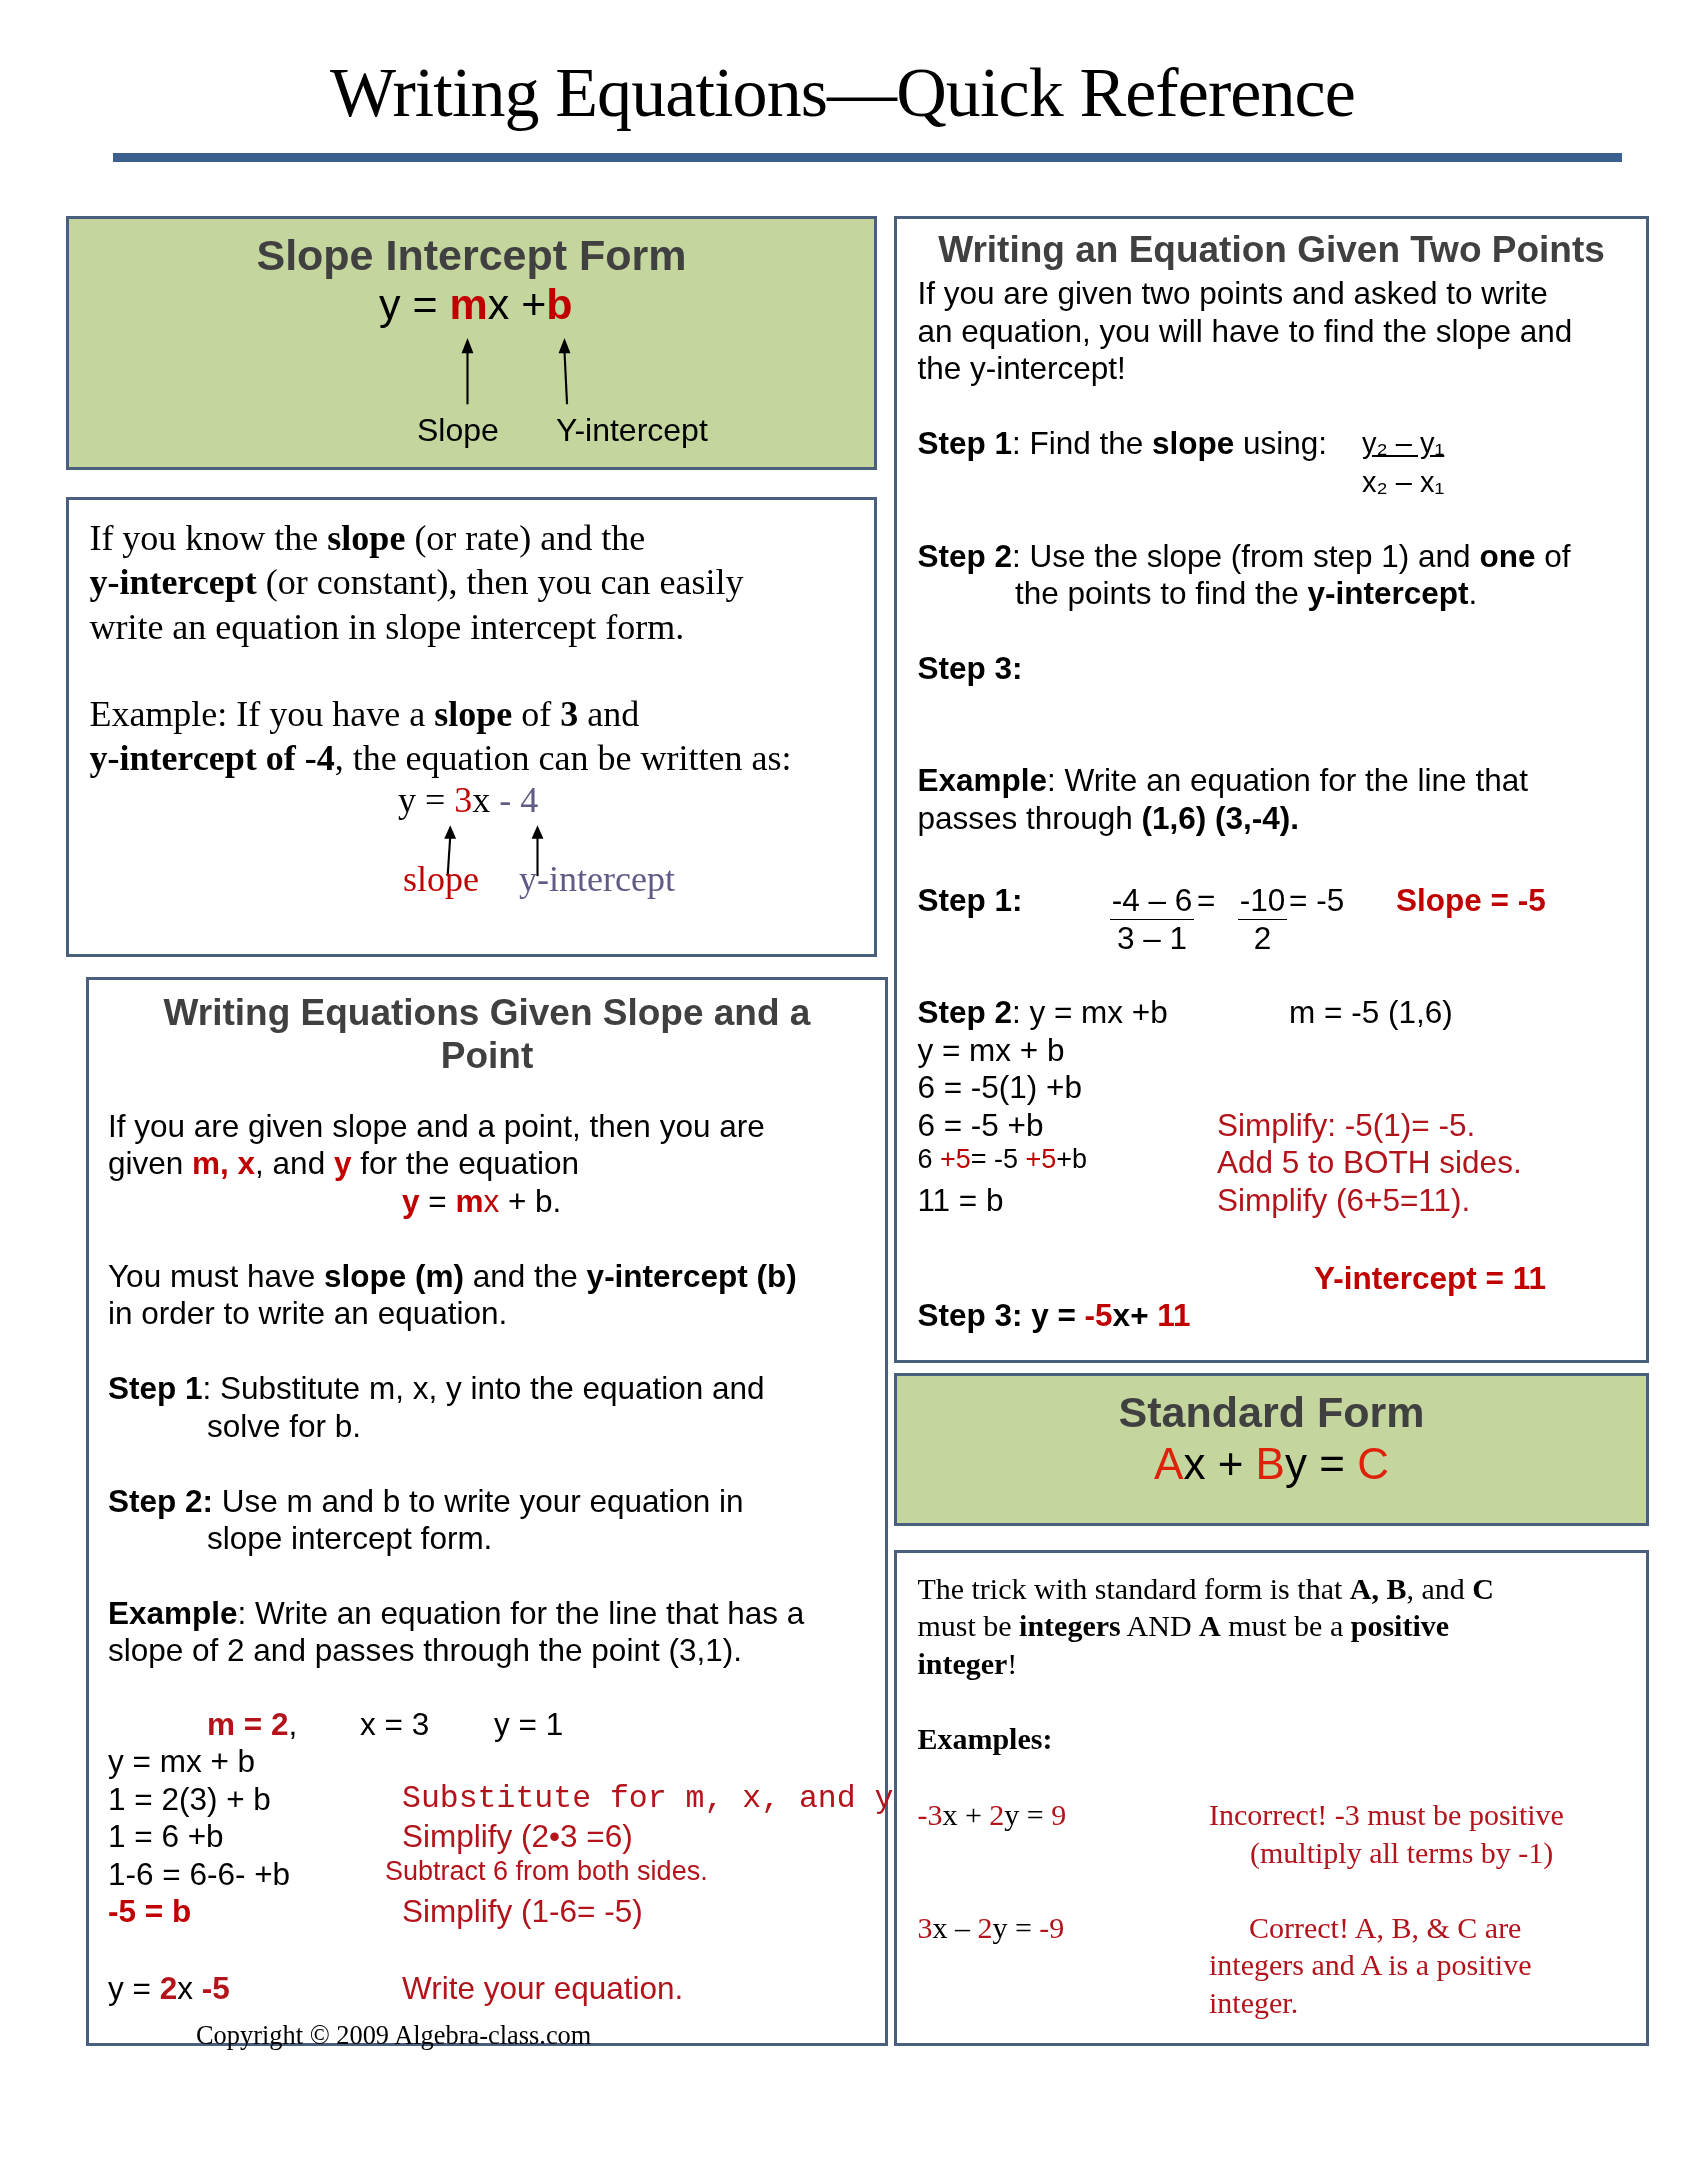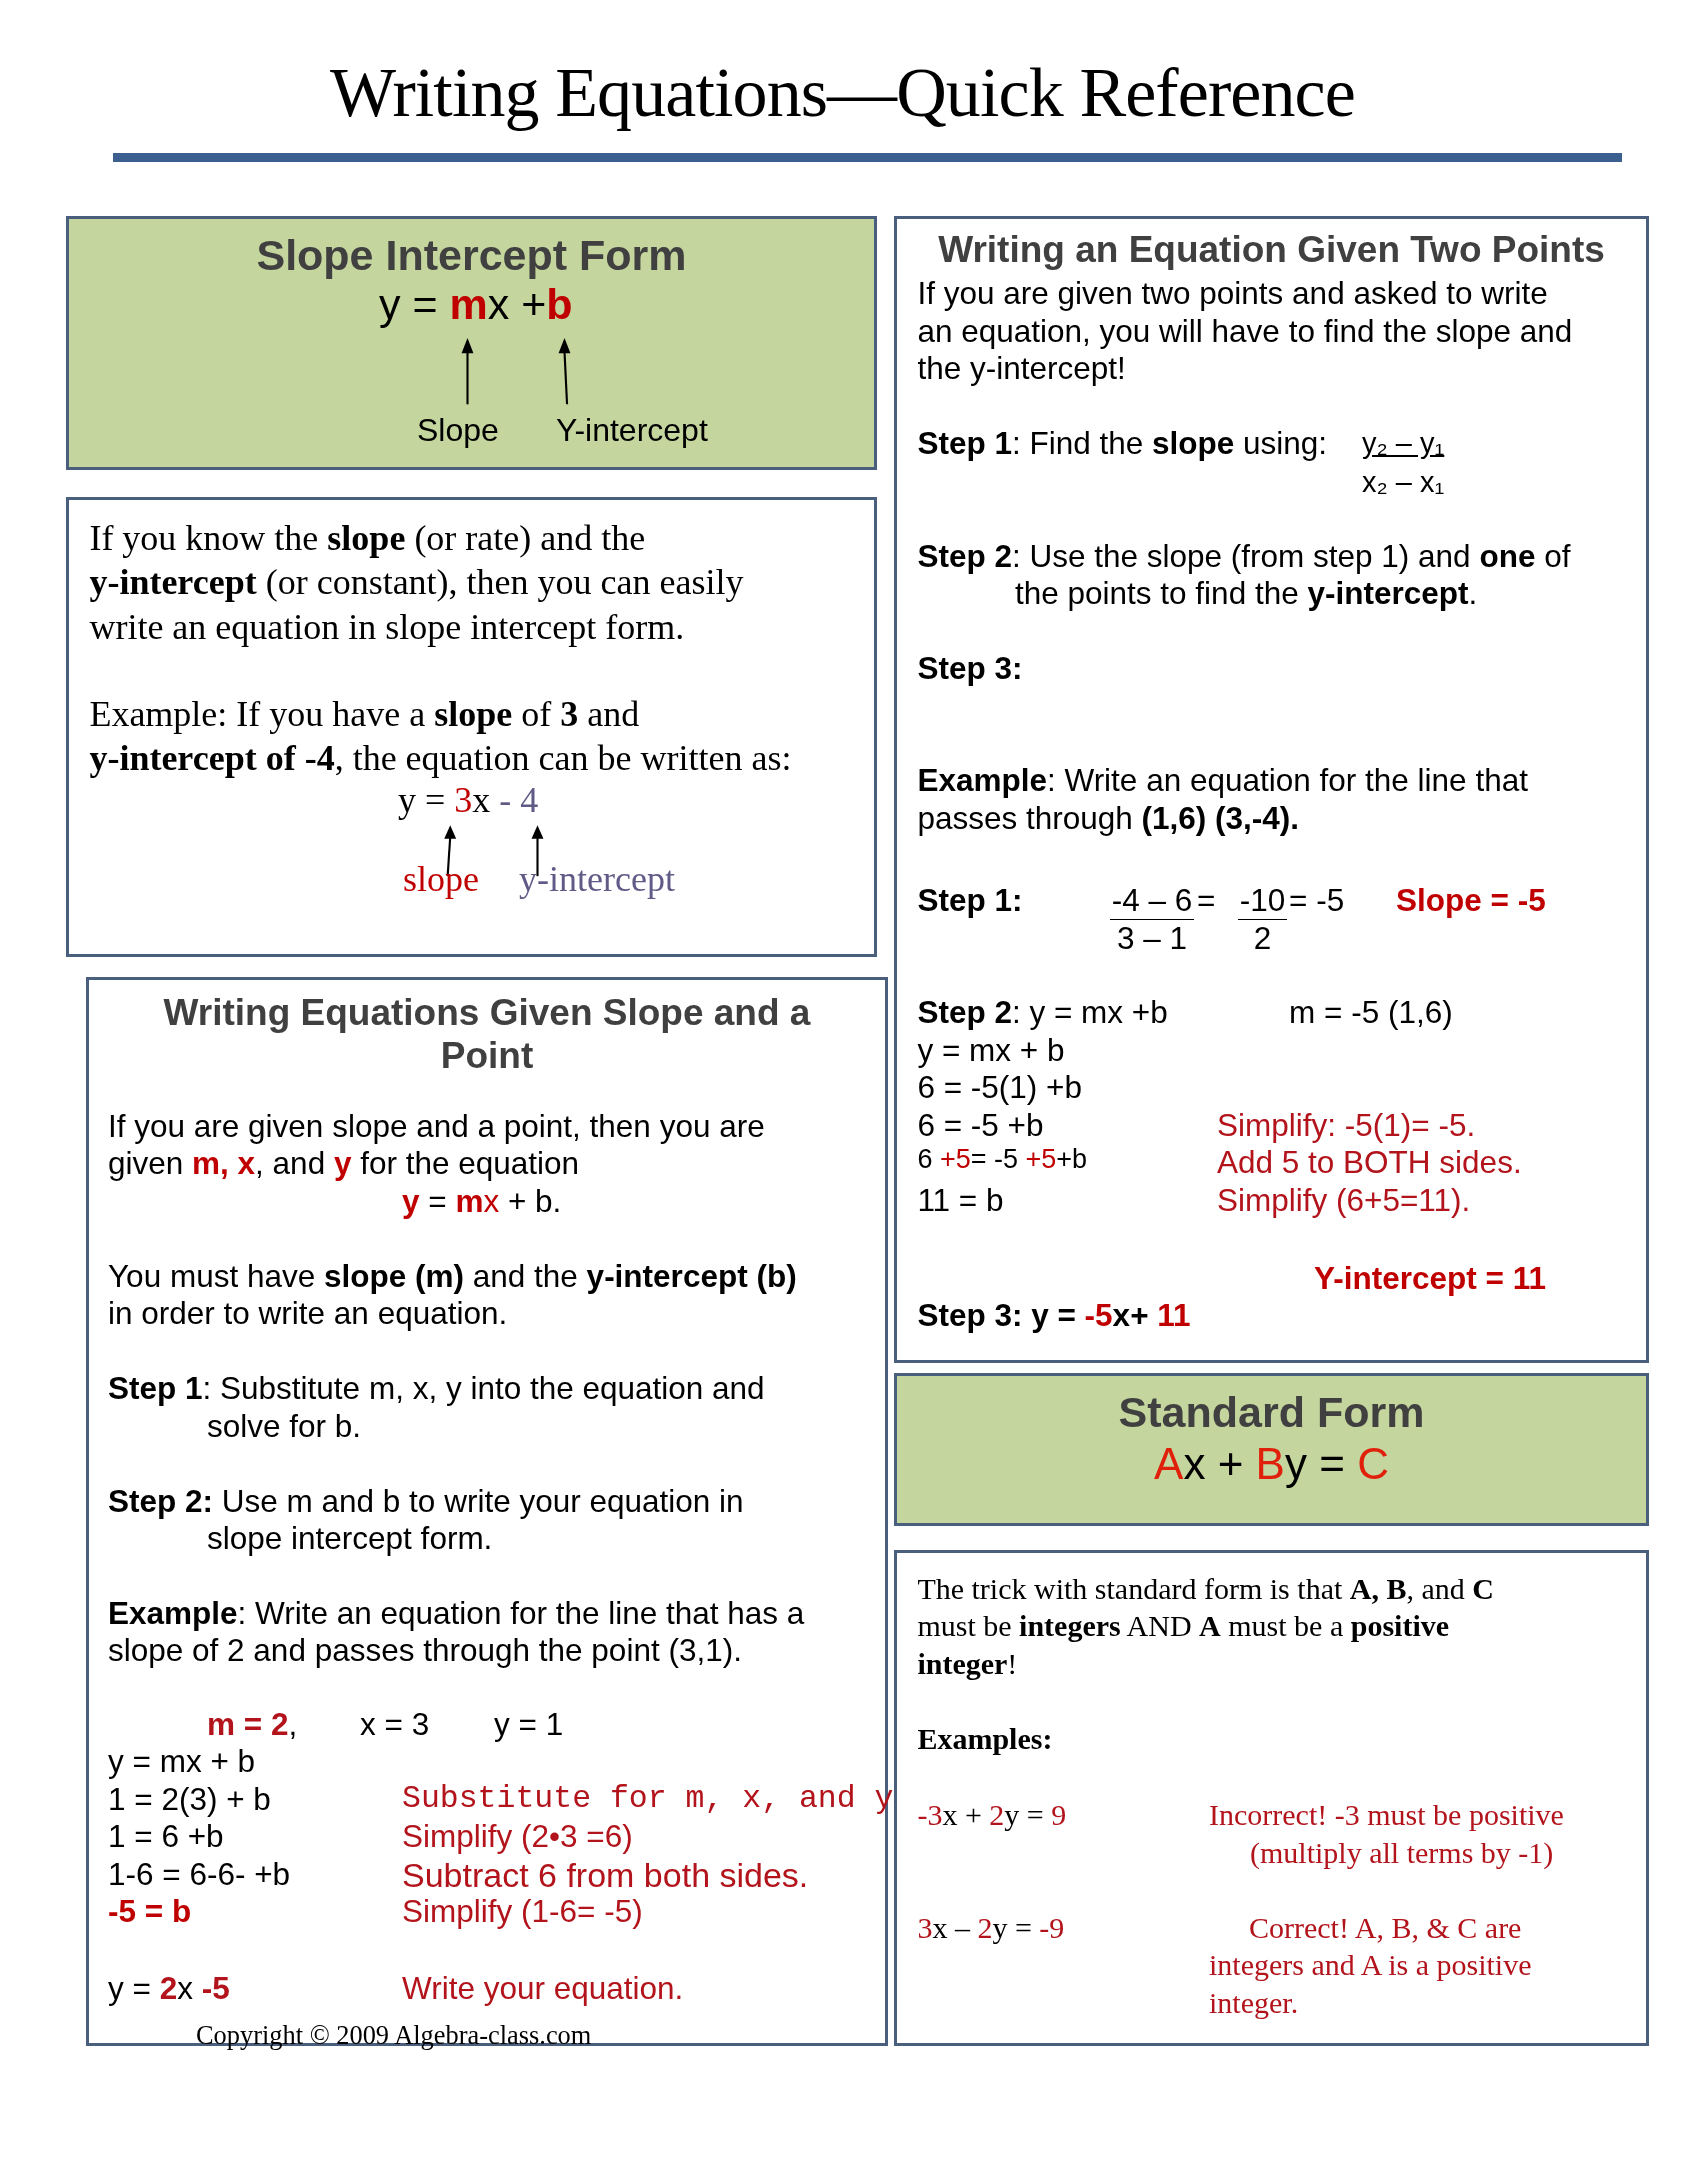--- a/index.html
+++ b/index.html
@@ -113,21 +113,21 @@
   <div class="line" style="left:271px; top:726px; font-size:31.5px;">x = 3</div>
   <div class="line" style="left:405px; top:726px; font-size:31.5px;">y = 1</div>
 
   <div>
     <div class="line" style="left:19px; top:763px; font-size:31.5px;">y = mx + b</div>
     <div class="line" style="left:19px; top:801px; font-size:31.5px;">1 = 2(3) + b</div>
     <div class="line dred" style="left:313px; top:801px; font-size:31.5px;font-family:Liberation Mono, monospace;">Substitute for m, x, and y.</div>
     <div class="line" style="left:19px; top:838px; font-size:31.5px;">1 = 6 +b</div>
     <div class="line dred" style="left:313px; top:838px; font-size:31.5px;">Simplify (2•3 =6)</div>
     <div class="line" style="left:19px; top:876px; font-size:31.5px;">1-6 = 6-6- +b</div>
-    <div class="line dred" style="left:313px; top:876px; font-size:34px;">Subtract 6 from both sides.</div>
+    <div class="line dred" style="left:296px; top:876px; font-size:27px;">Subtract 6 from both sides.</div>
     <div class="line bred" style="left:19px; top:913px; font-size:31.5px;">-5 = b</div>
     <div class="line dred" style="left:313px; top:913px; font-size:31.5px;">Simplify (1-6= -5)</div>
   </div>
 
   <div class="line" style="left:19px; top:990px; font-size:31.5px;">
     <span>y = </span><b class="dred">2</b><span>x </span><b class="dred">-5</b>
   </div>
   <div class="line dred" style="left:313px; top:990px; font-size:31.5px;">Write your equation.</div>
 </div>
 

